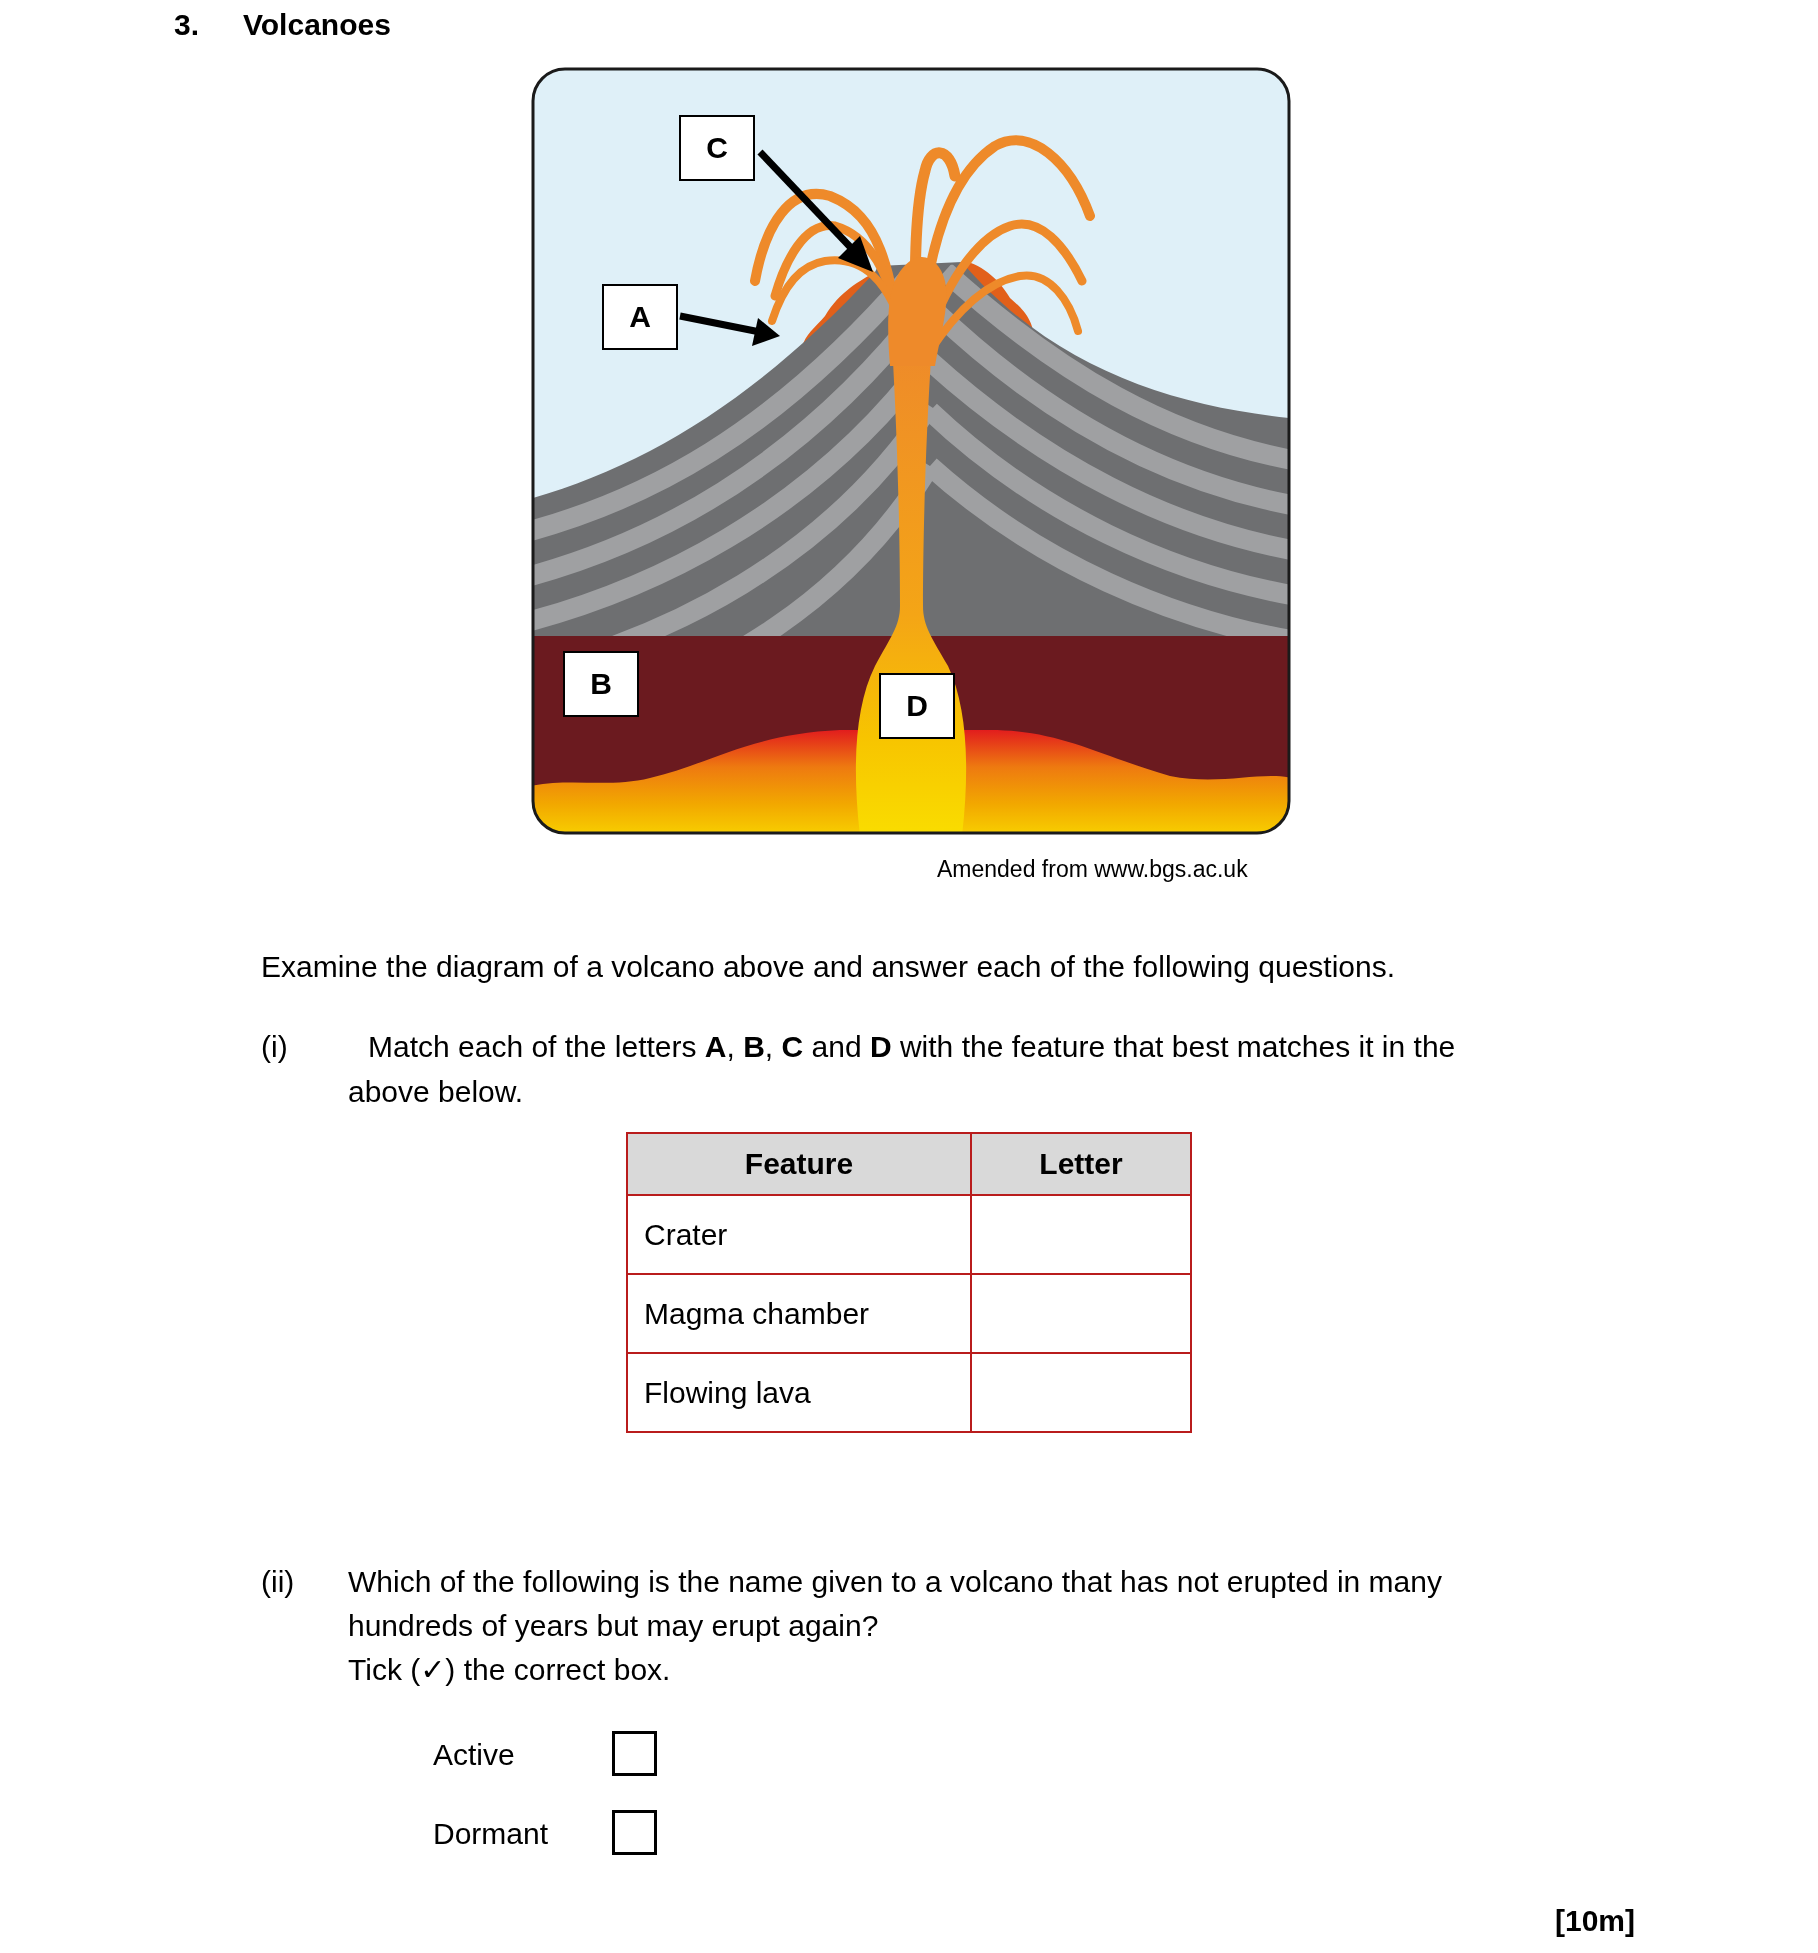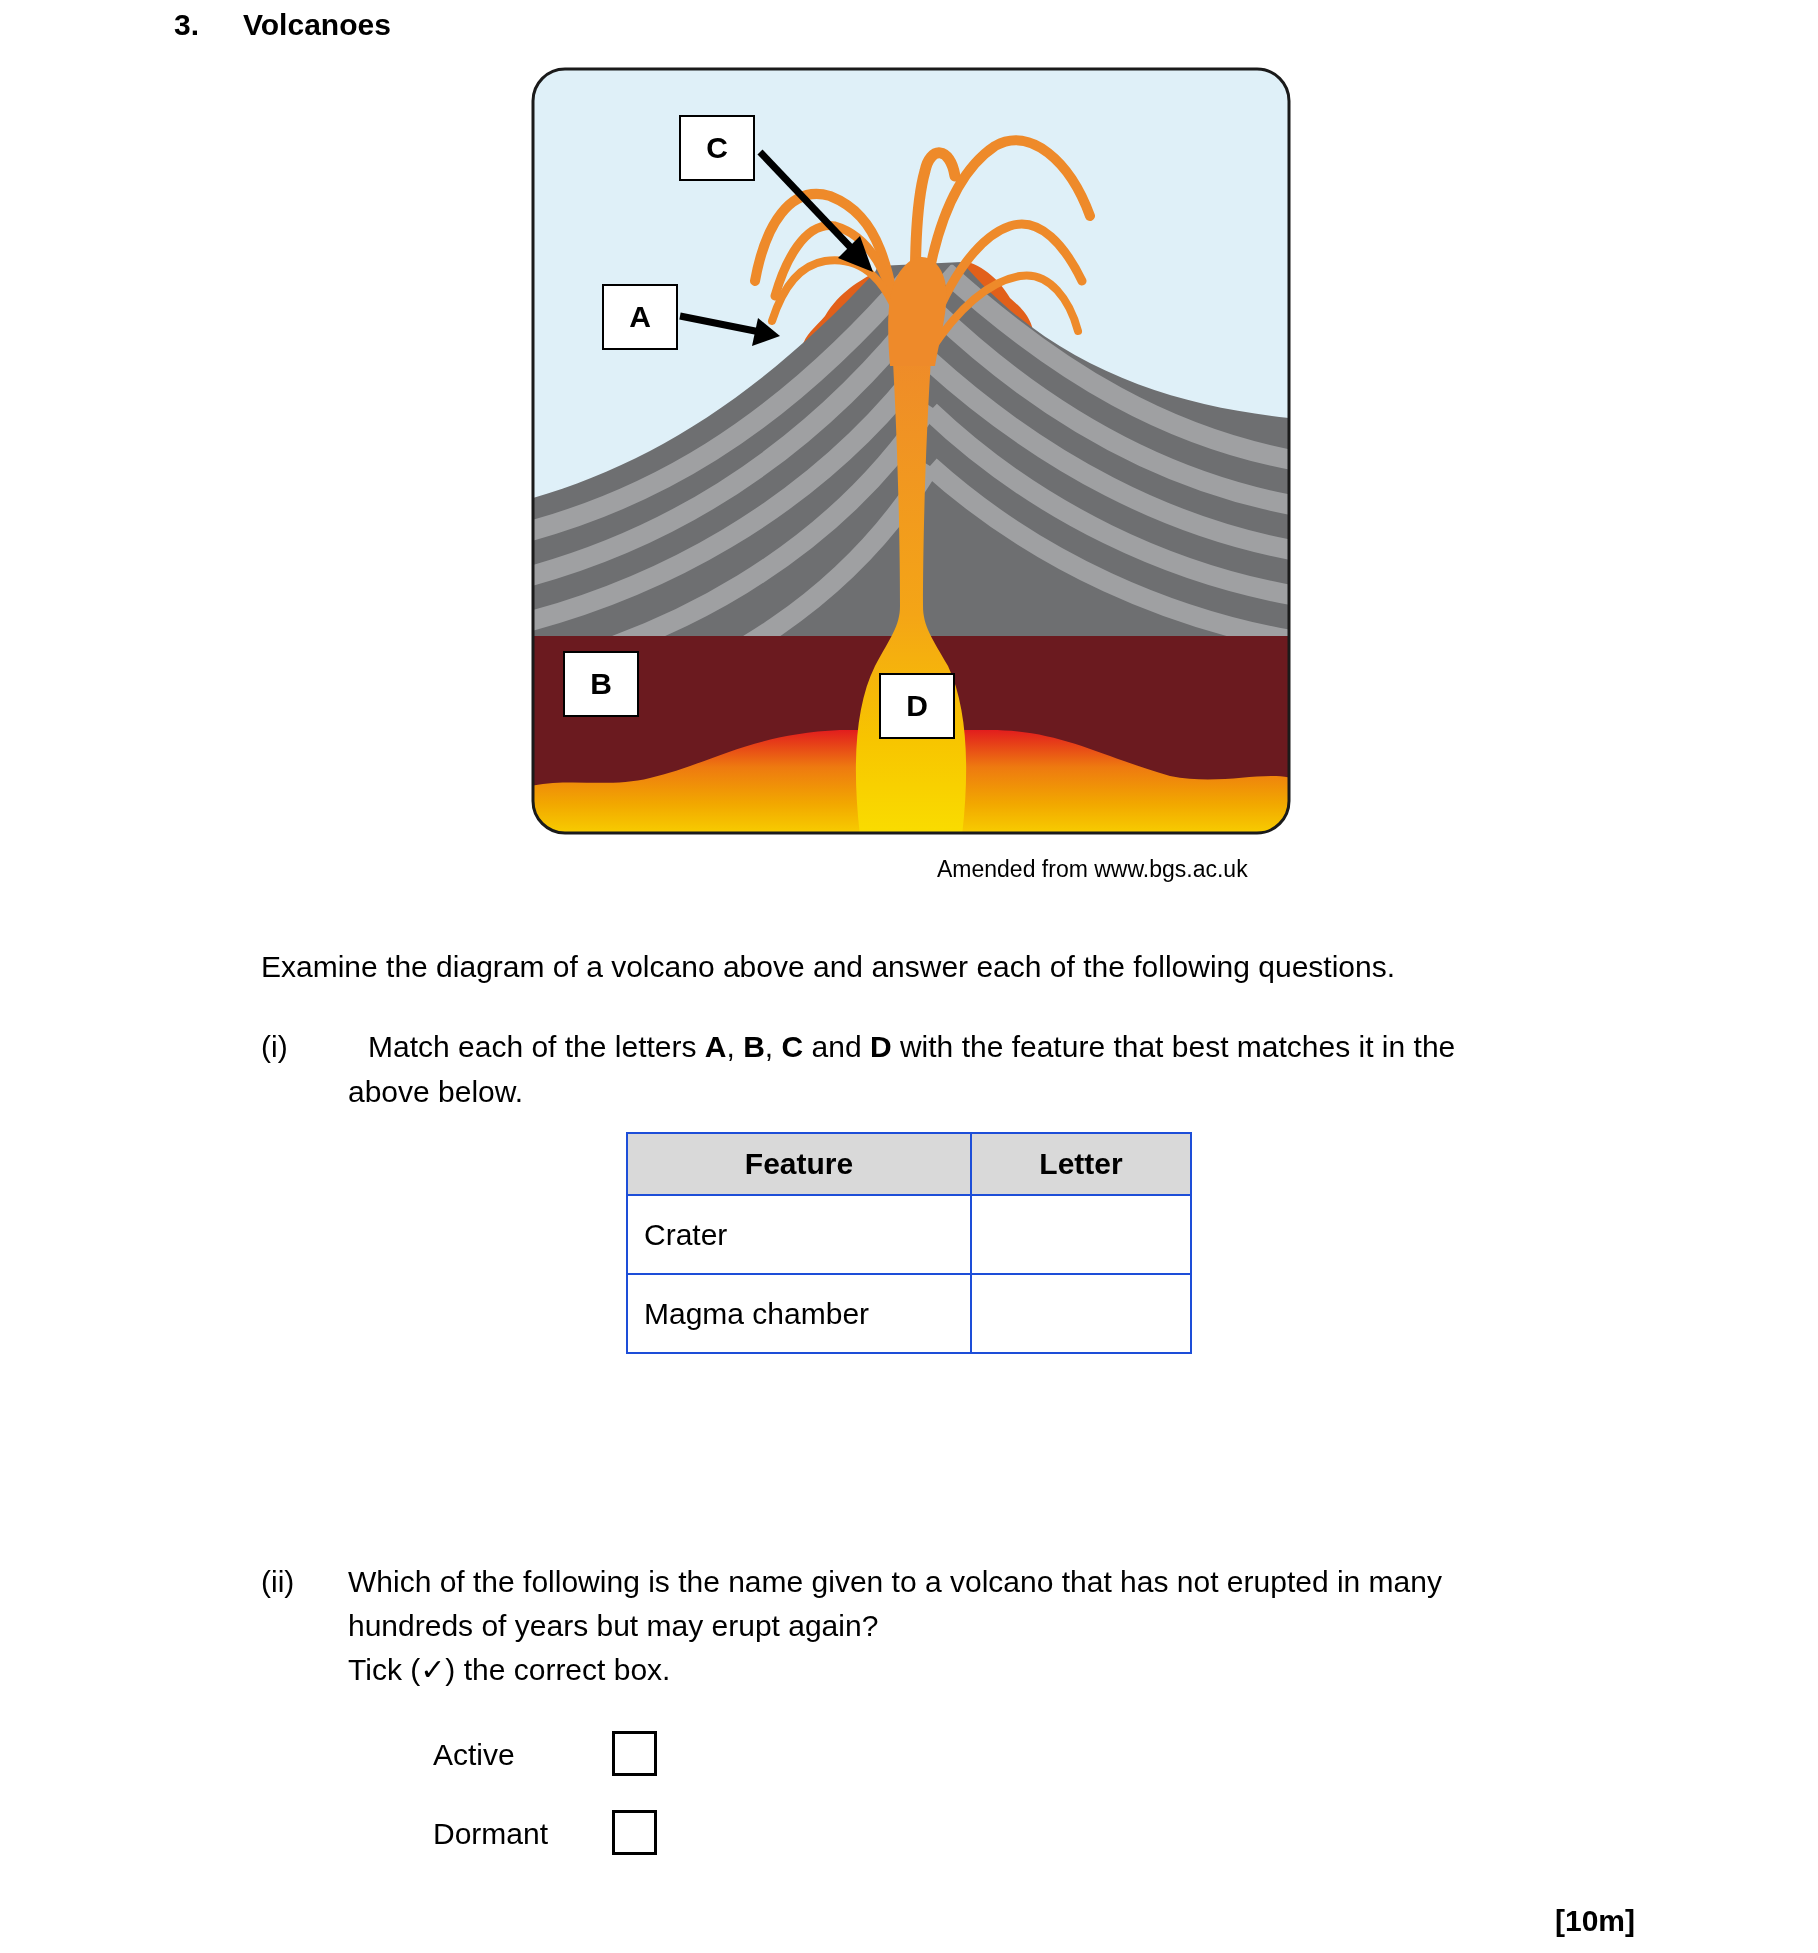--- a/index.html
+++ b/index.html
@@ -22,21 +22,21 @@
       border: 2px solid #000; box-sizing: border-box;
       display: flex; align-items: center; justify-content: center;
       font-size: 30px; font-weight: bold;
     }
 
     
     .feature-table {
       position: absolute; left: 626px; top: 1132px; border-collapse: collapse;
     }
     .feature-table th, .feature-table td {
-      border: 2px solid #1d4ed8; font-size: 30px; padding: 0;
+      border: 2px solid #b91c1c; font-size: 30px; padding: 0;
     }
     .feature-table th { background: #d9d9d9; height: 60px; font-weight: bold; text-align: center; }
     .feature-table td { height: 77px; text-align: left; }
     .feature-table td.feat { padding-left: 16px; width: 326px; }
     .feature-table th.col-feature { width: 342px; }
     .feature-table th.col-letter { width: 218px; }
     .feature-table td.letter { width: 218px; }
 
     .checkbox {
       position: absolute; width: 45px; height: 45px; box-sizing: border-box;
@@ -153,20 +153,24 @@
   </thead>
   <tbody>
     <tr>
       <td class="feat">Crater</td>
       <td class="letter"></td>
     </tr>
     <tr>
       <td class="feat">Magma chamber</td>
       <td class="letter"></td>
     </tr>
+    <tr>
+      <td class="feat">Flowing lava</td>
+      <td class="letter"></td>
+    </tr>
   </tbody>
 </table>
 
 <div class="abs body-text" style="left:261px; top:1560px;">(ii)</div>
 <div class="abs body-text" style="left:348px; top:1560px;">Which of the following is the name given to a volcano that has not erupted in many</div>
 <div class="abs body-text" style="left:348px; top:1604px;">hundreds of years but may erupt again?</div>
 <div class="abs body-text" style="left:348px; top:1648px;">Tick (✓) the correct box.</div>
 
 <div class="abs body-text" style="left:433px; top:1733px;">Active</div>
 <div class="checkbox" style="left:612px; top:1731px;"></div>

